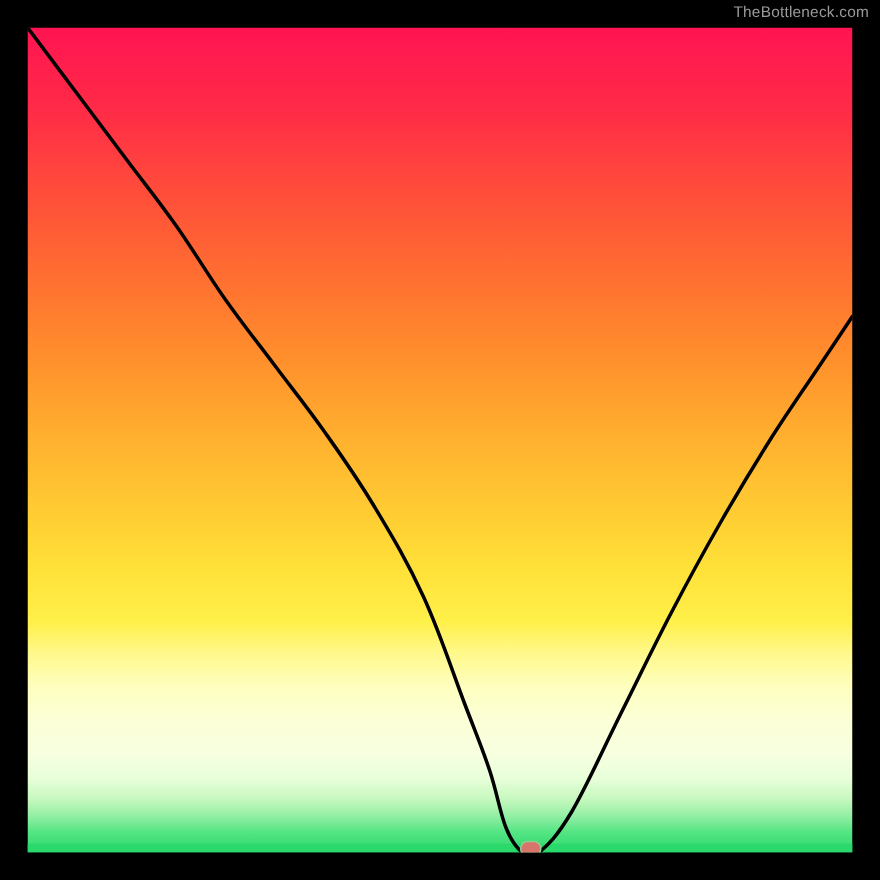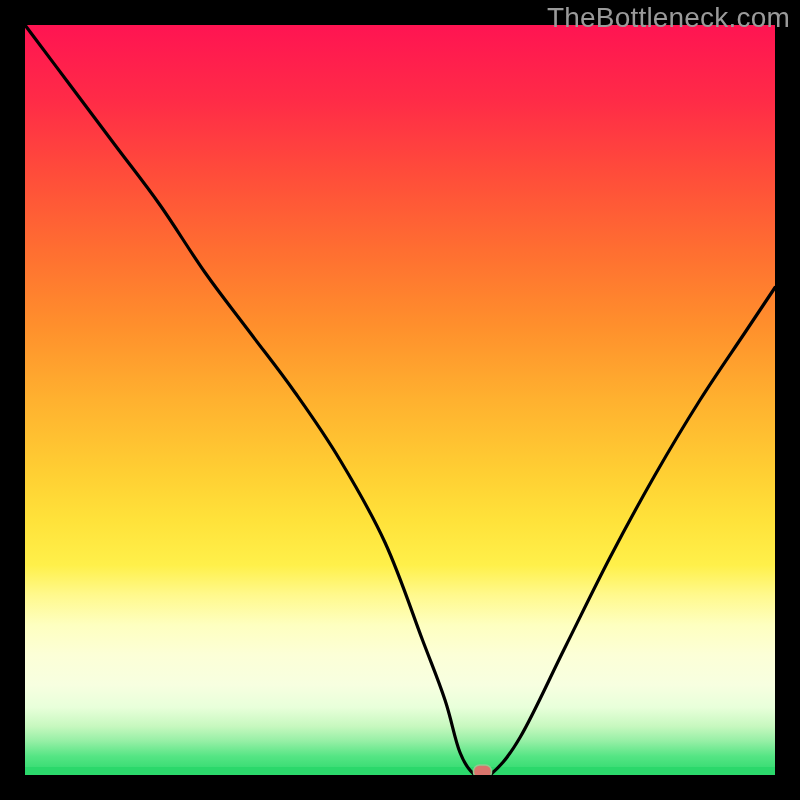--- a/index.html
+++ b/index.html
@@ -14,21 +14,21 @@
     position: relative;
     width: 800px;
     height: 800px;
   }
   .watermark {
     position: absolute;
     top: 2px;
     right: 10px;
     color: #9a9a9a;
     font-family: Arial, Helvetica, sans-serif;
-    font-size: 28px;
+    font-size: 14px;
     letter-spacing: 0.2px;
     z-index: 10;
   }
   svg.chart {
     position: absolute;
     left: 25px;
     top: 25px;
     width: 750px;
     height: 750px;
     display: block;

